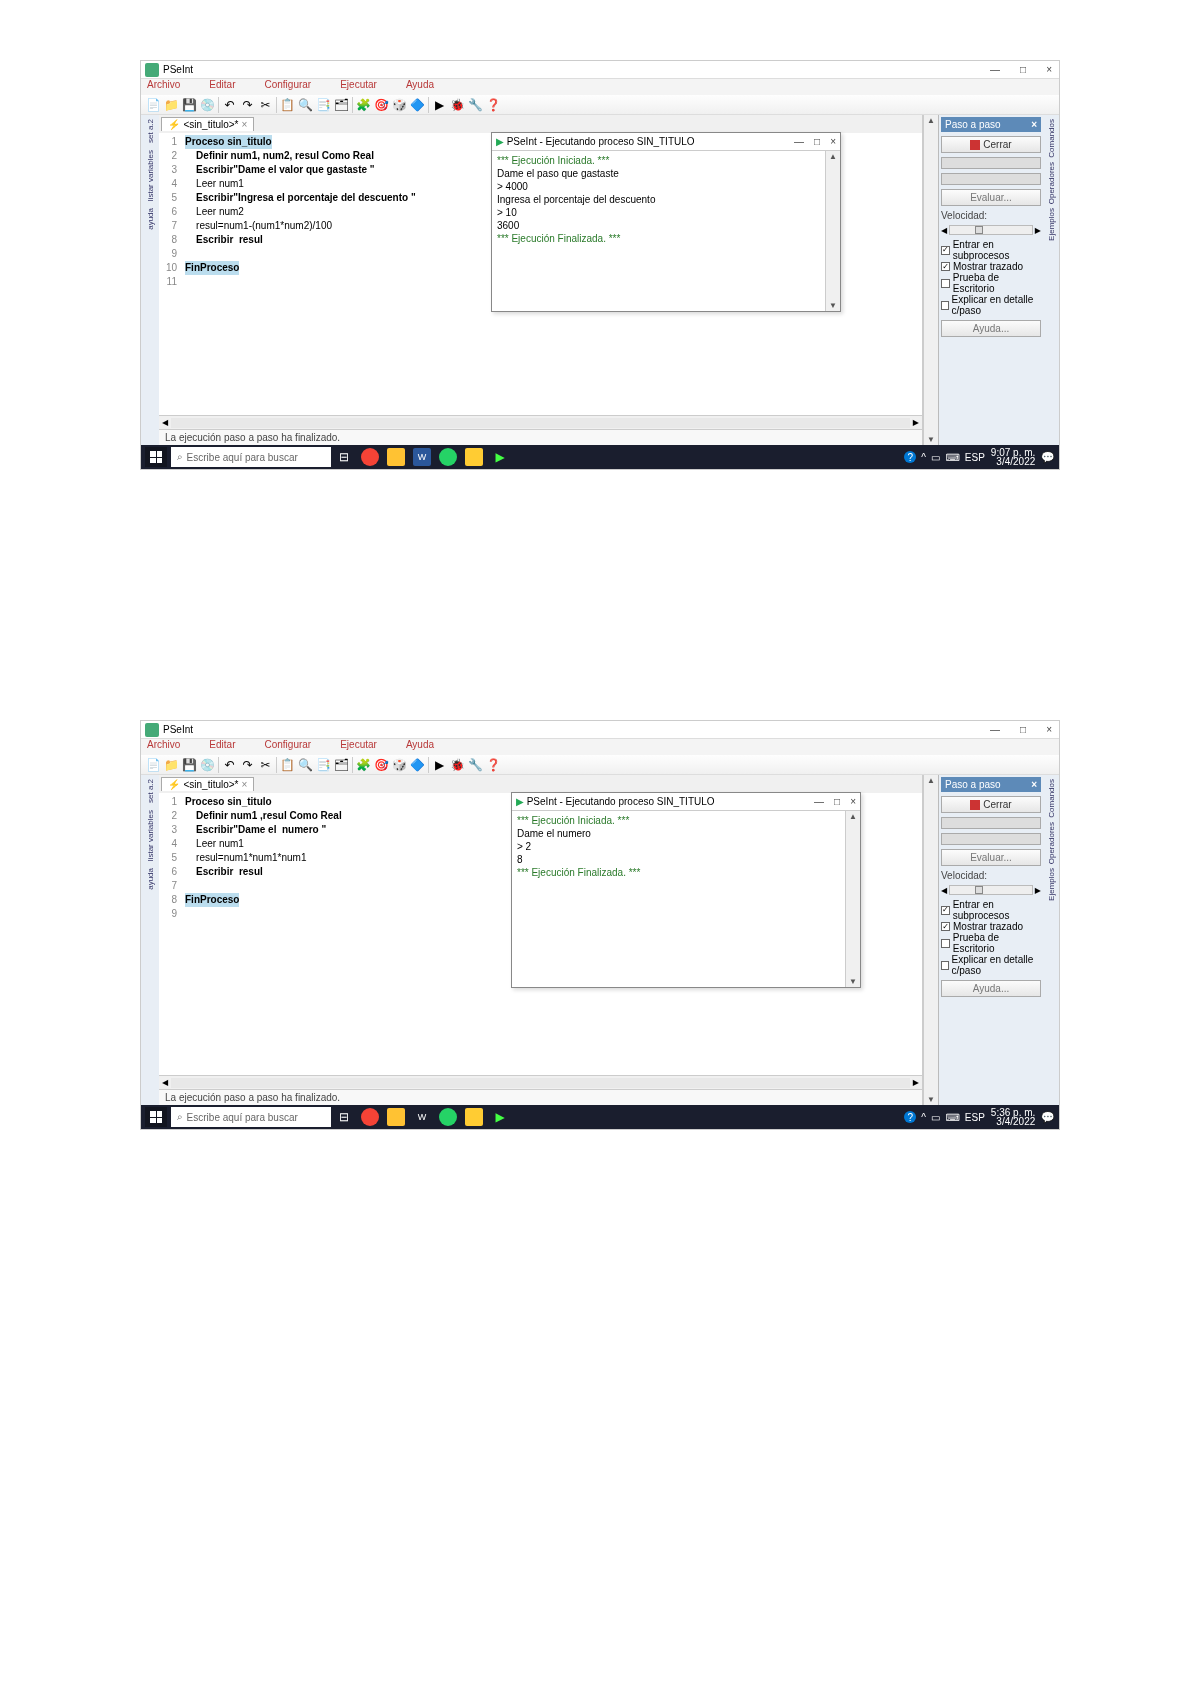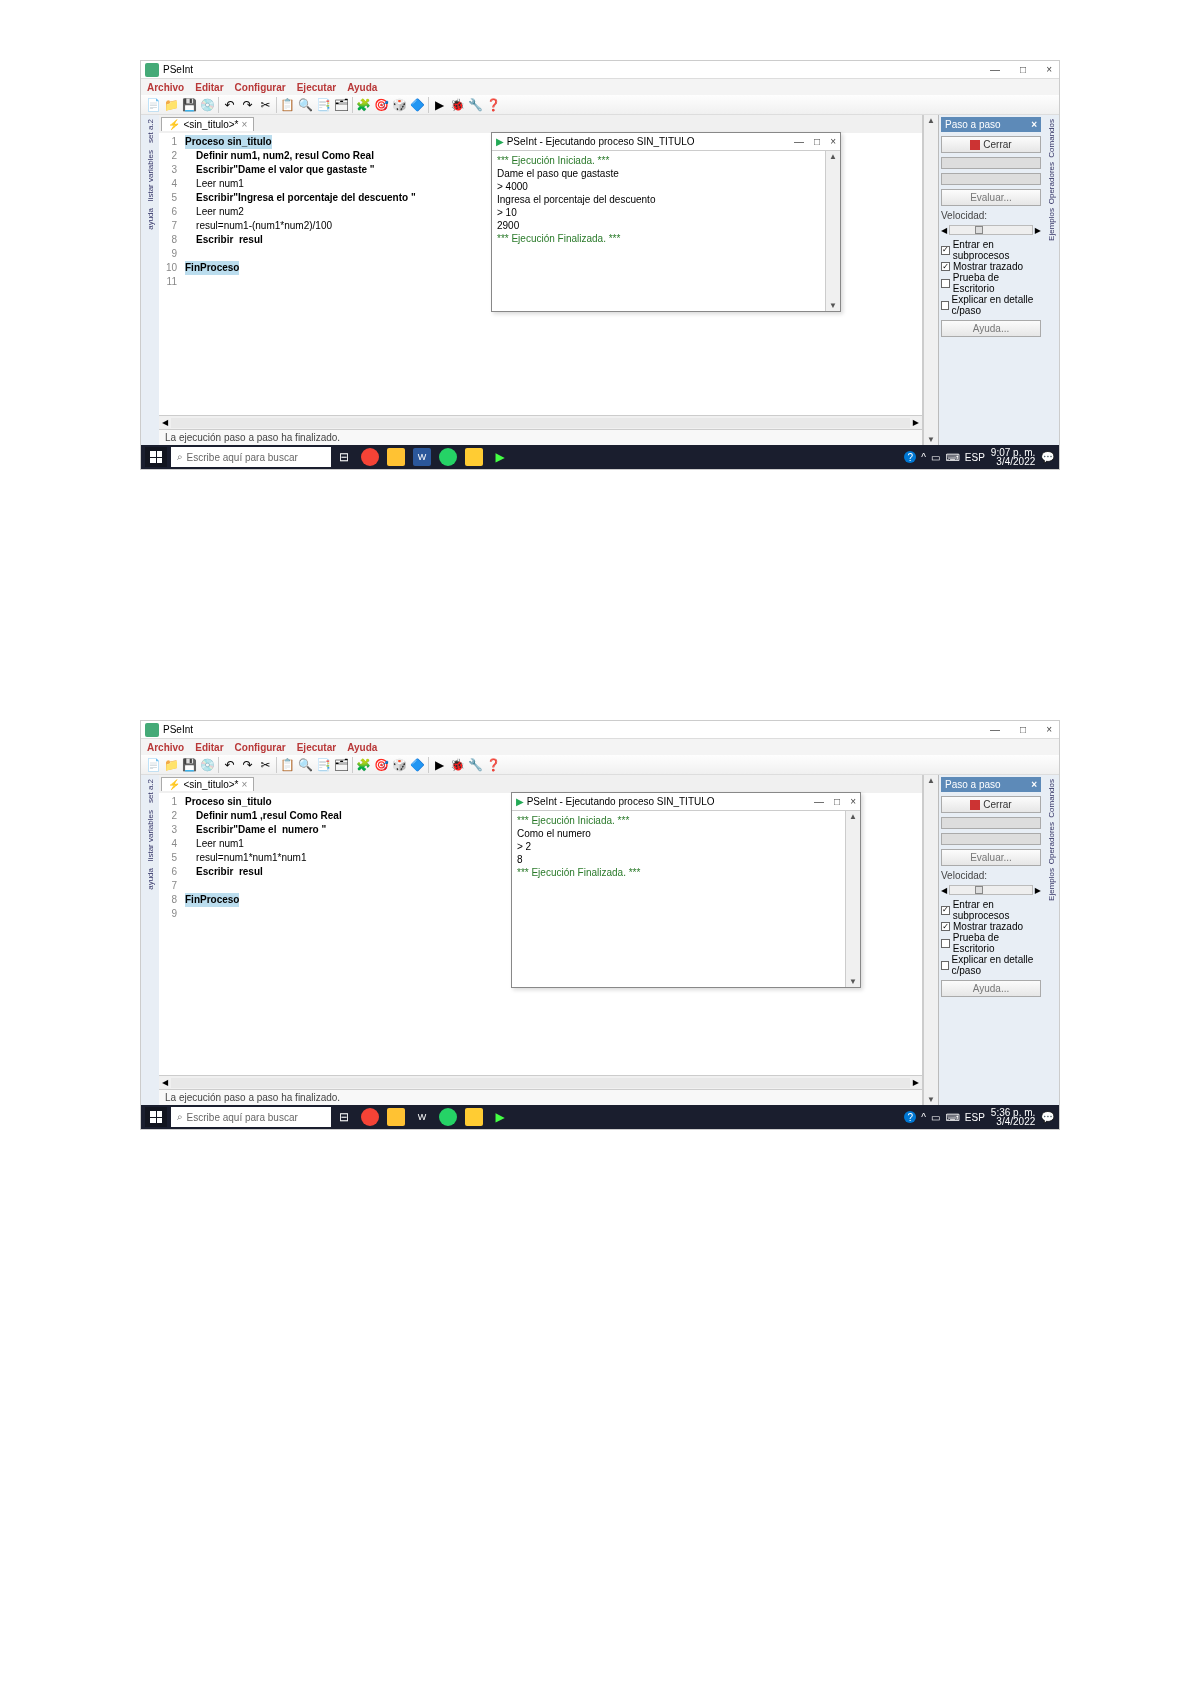--- a/index.html
+++ b/index.html
@@ -4,21 +4,21 @@
 <style>
 * { margin: 0; padding: 0; box-sizing: border-box; font-family: Tahoma, Arial, sans-serif; font-size: 10px; }
 body { background: #fff; }
 .page { width: 1200px; margin: 0 auto; background: #fff; }
 .screenshot { width: 920px; margin: 60px auto 10px auto; background: #f4f4f4; border: 1px solid #ccc; position: relative; }
 .title-bar { height: 18px; background: #fff; display: flex; align-items: center; padding: 0 4px; justify-content: space-between; border-bottom: 1px solid #ddd;}
 .title-left { display: flex; align-items: center; gap: 4px; }
 .app-icon { width: 14px; height: 14px; background: #4a7; border-radius: 2px; }
 .win-controls { display: flex; gap: 14px; color: #444; font-size: 11px; }
 .win-btn { cursor: pointer; padding: 0 3px; }
-.menu-bar { height: 16px; padding: 0 6px; display: flex; gap: 11px; color: #b22; font-size: 10px; align-items: center; font-weight: bold; }
+.menu-bar { height: 16px; padding: 0 6px; display: flex; gap: 29px; color: #b22; font-size: 10px; align-items: flex-start; }
 .menu-item { color: #b83838; cursor: pointer; }
 .toolbar { height: 20px; background: linear-gradient(#fefefe,#f0f0f0); display: flex; align-items: center; gap: 1px; padding: 0 4px; border-bottom: 1px solid #ddd;}
 .tbtn { width: 17px; height: 17px; display: flex; align-items: center; justify-content: center; font-size: 12px; cursor: pointer; }
 .tbtn-sep { width: 1px; height: 16px; background: #ccc; margin: 0 1px; }
 .workspace { display: flex; height: 330px; position: relative; }
 .left-tabs { width: 18px; background: #e8eef5; display: flex; flex-direction: column; align-items: center; padding-top: 2px; gap: 3px; }
 .vtab { writing-mode: vertical-rl; transform: rotate(180deg); font-size: 8px; color: #336; padding: 2px 1px; cursor: pointer; }
 .doc-area { flex: 1; background: #fff; display: flex; flex-direction: column; border-right: 1px solid #ccc; }
 .doc-tab-bar { height: 18px; background: #f0f0f0; display: flex; align-items: center; padding: 0 2px; }
 .doc-tab { background: #fff; border: 1px solid #aaa; border-bottom: none; padding: 1px 6px; font-size: 9px; display: flex; align-items: center; gap: 3px; }
@@ -149,21 +149,21 @@
             <span>×</span>
           </div>
         </div>
         <div style="display:flex;flex:1">
           <div class="console-body" id="console-body-1">
               <div class="green">*** Ejecución Iniciada. ***</div>
               <div>Dame el paso que gastaste</div>
               <div>&gt; 4000</div>
               <div>Ingresa el porcentaje del descuento</div>
               <div>&gt; 10</div>
-              <div>2900</div>
+              <div>3600</div>
               <div class="green">*** Ejecución Finalizada. ***</div>
             </div>
           <div class="scrollbar-v">
             <span class="sarrow">▲</span>
             <span class="sarrow">▼</span>
           </div>
         </div>
       </div>
 
       <div class="scrollbar-v">
@@ -339,21 +339,21 @@
           </div>
           <div class="win-controls" style="gap:10px;font-size:9px">
             <span>—</span>
             <span>□</span>
             <span>×</span>
           </div>
         </div>
         <div style="display:flex;flex:1">
           <div class="console-body" id="console-body-2">
               <div class="green">*** Ejecución Iniciada. ***</div>
-              <div>Como el  numero</div>
+              <div>Dame el  numero</div>
               <div>&gt; 2</div>
               <div>8</div>
               <div class="green">*** Ejecución Finalizada. ***</div>
             </div>
           <div class="scrollbar-v">
             <span class="sarrow">▲</span>
             <span class="sarrow">▼</span>
           </div>
         </div>
       </div>

